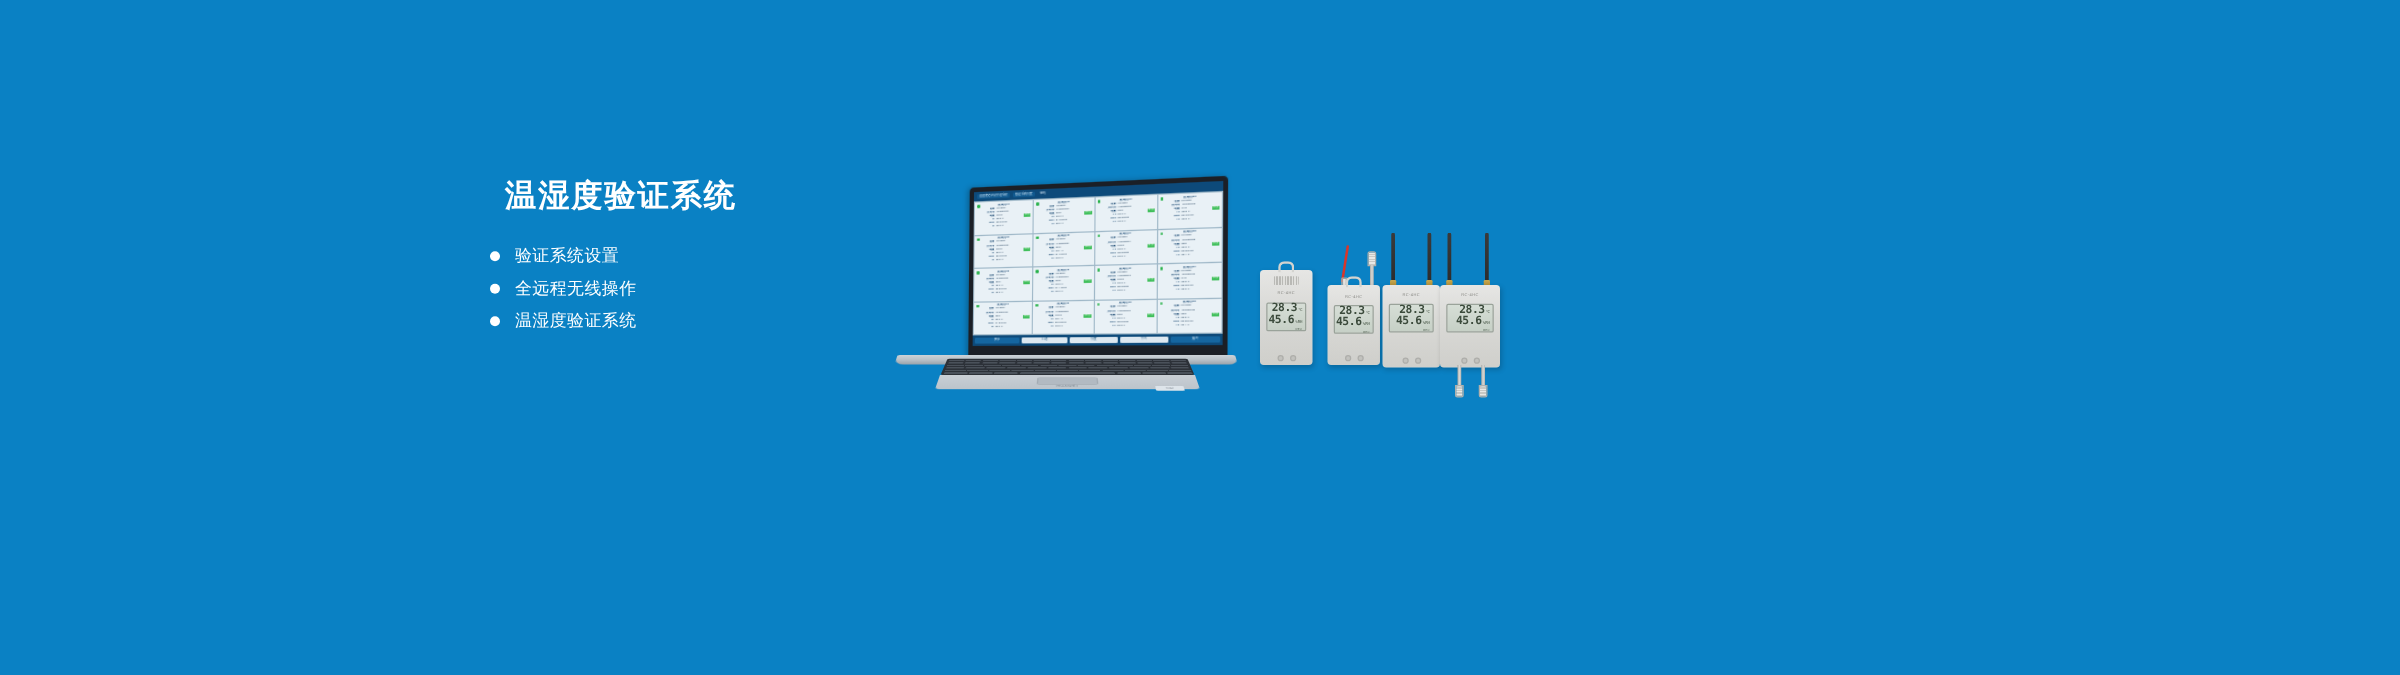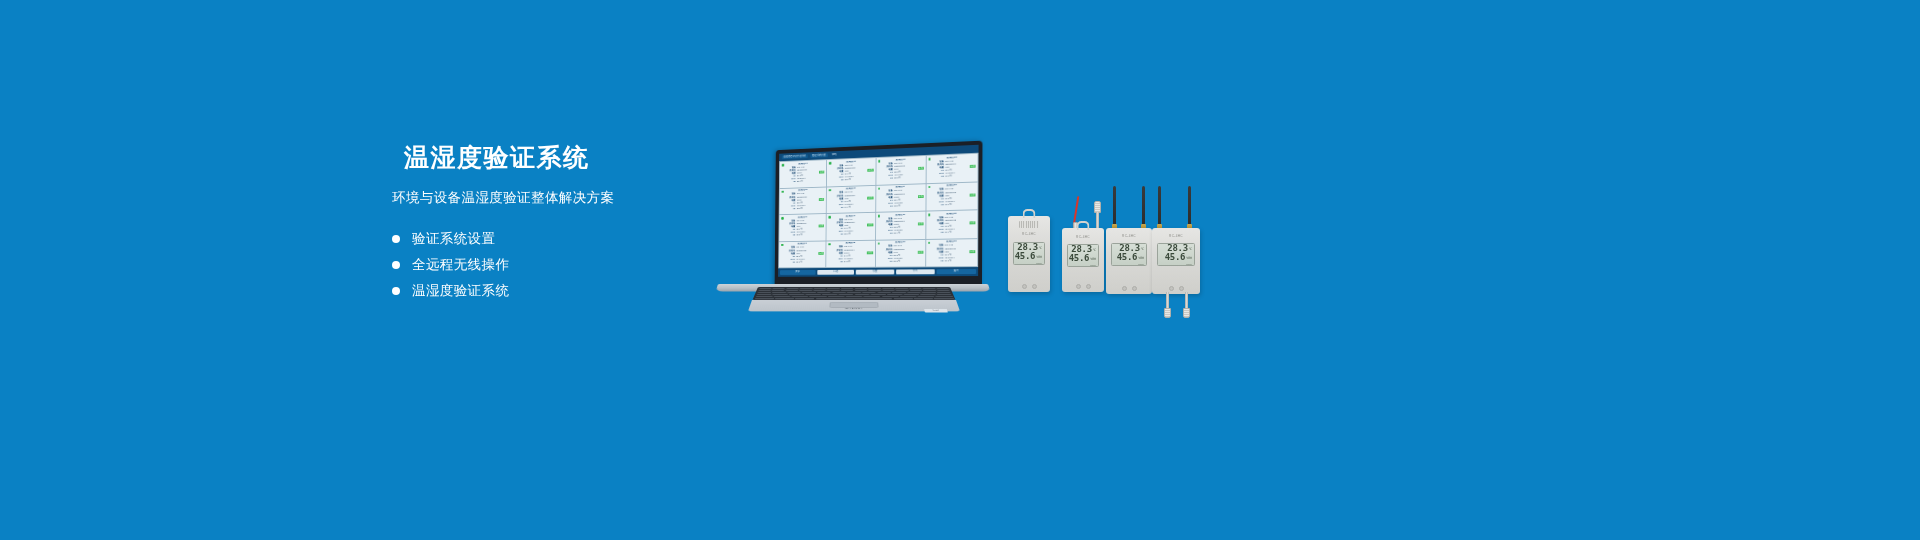--- a/index.html
+++ b/index.html
@@ -385,21 +385,20 @@
     border: 0.4px solid #a9a9a5;
   }
 </style>
 </head>
 <body>
 
 <div id="banner" style="background: rgb(10, 129, 196);">
 
   <div id="copy">
     <div id="title">温湿度验证系统</div>
-    <div id="subtitle">环境与设备温湿度验证整体解决方案</div>
     <div id="bullets">
       <div class="bullet">
         <span class="dot"></span>
         <span class="btxt">验证系统设置</span>
       </div>
       <div class="bullet">
         <span class="dot"></span>
         <span class="btxt">全远程无线操作</span>
       </div>
       <div class="bullet">

